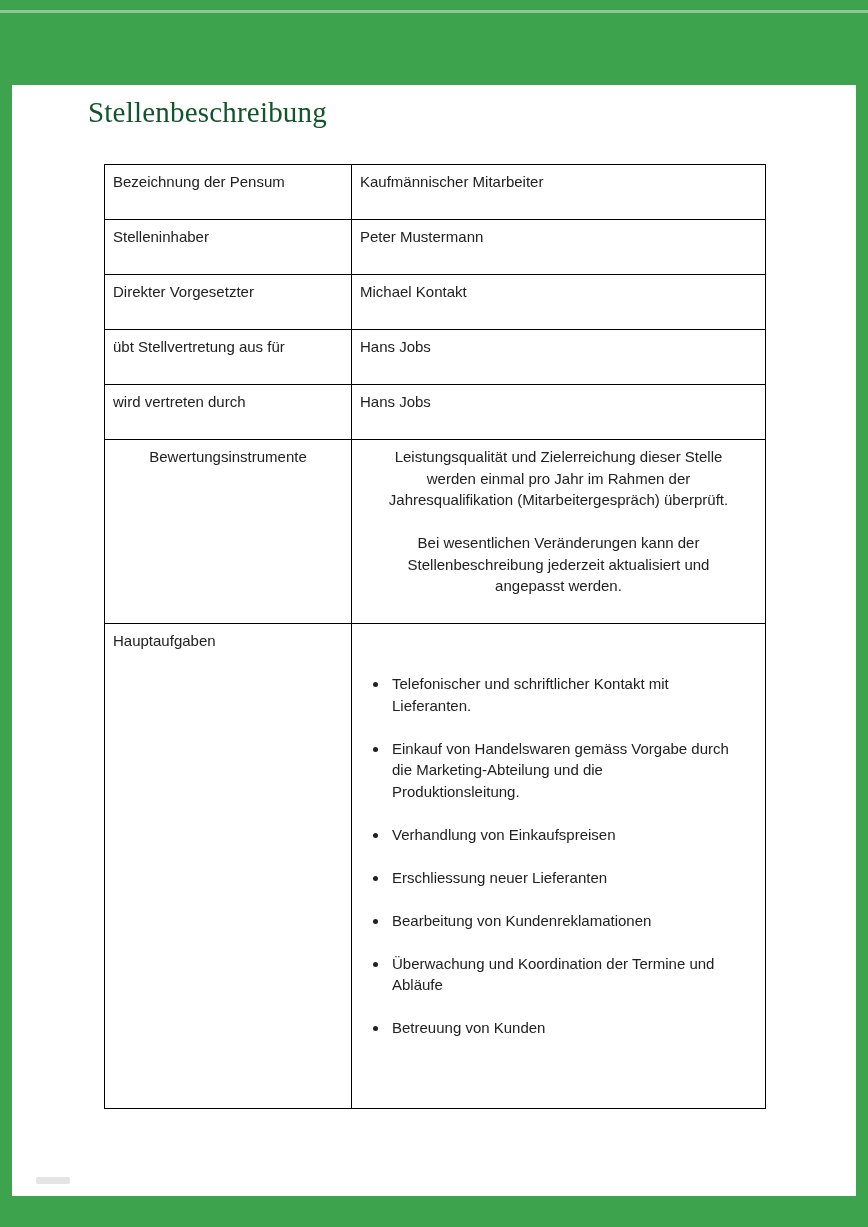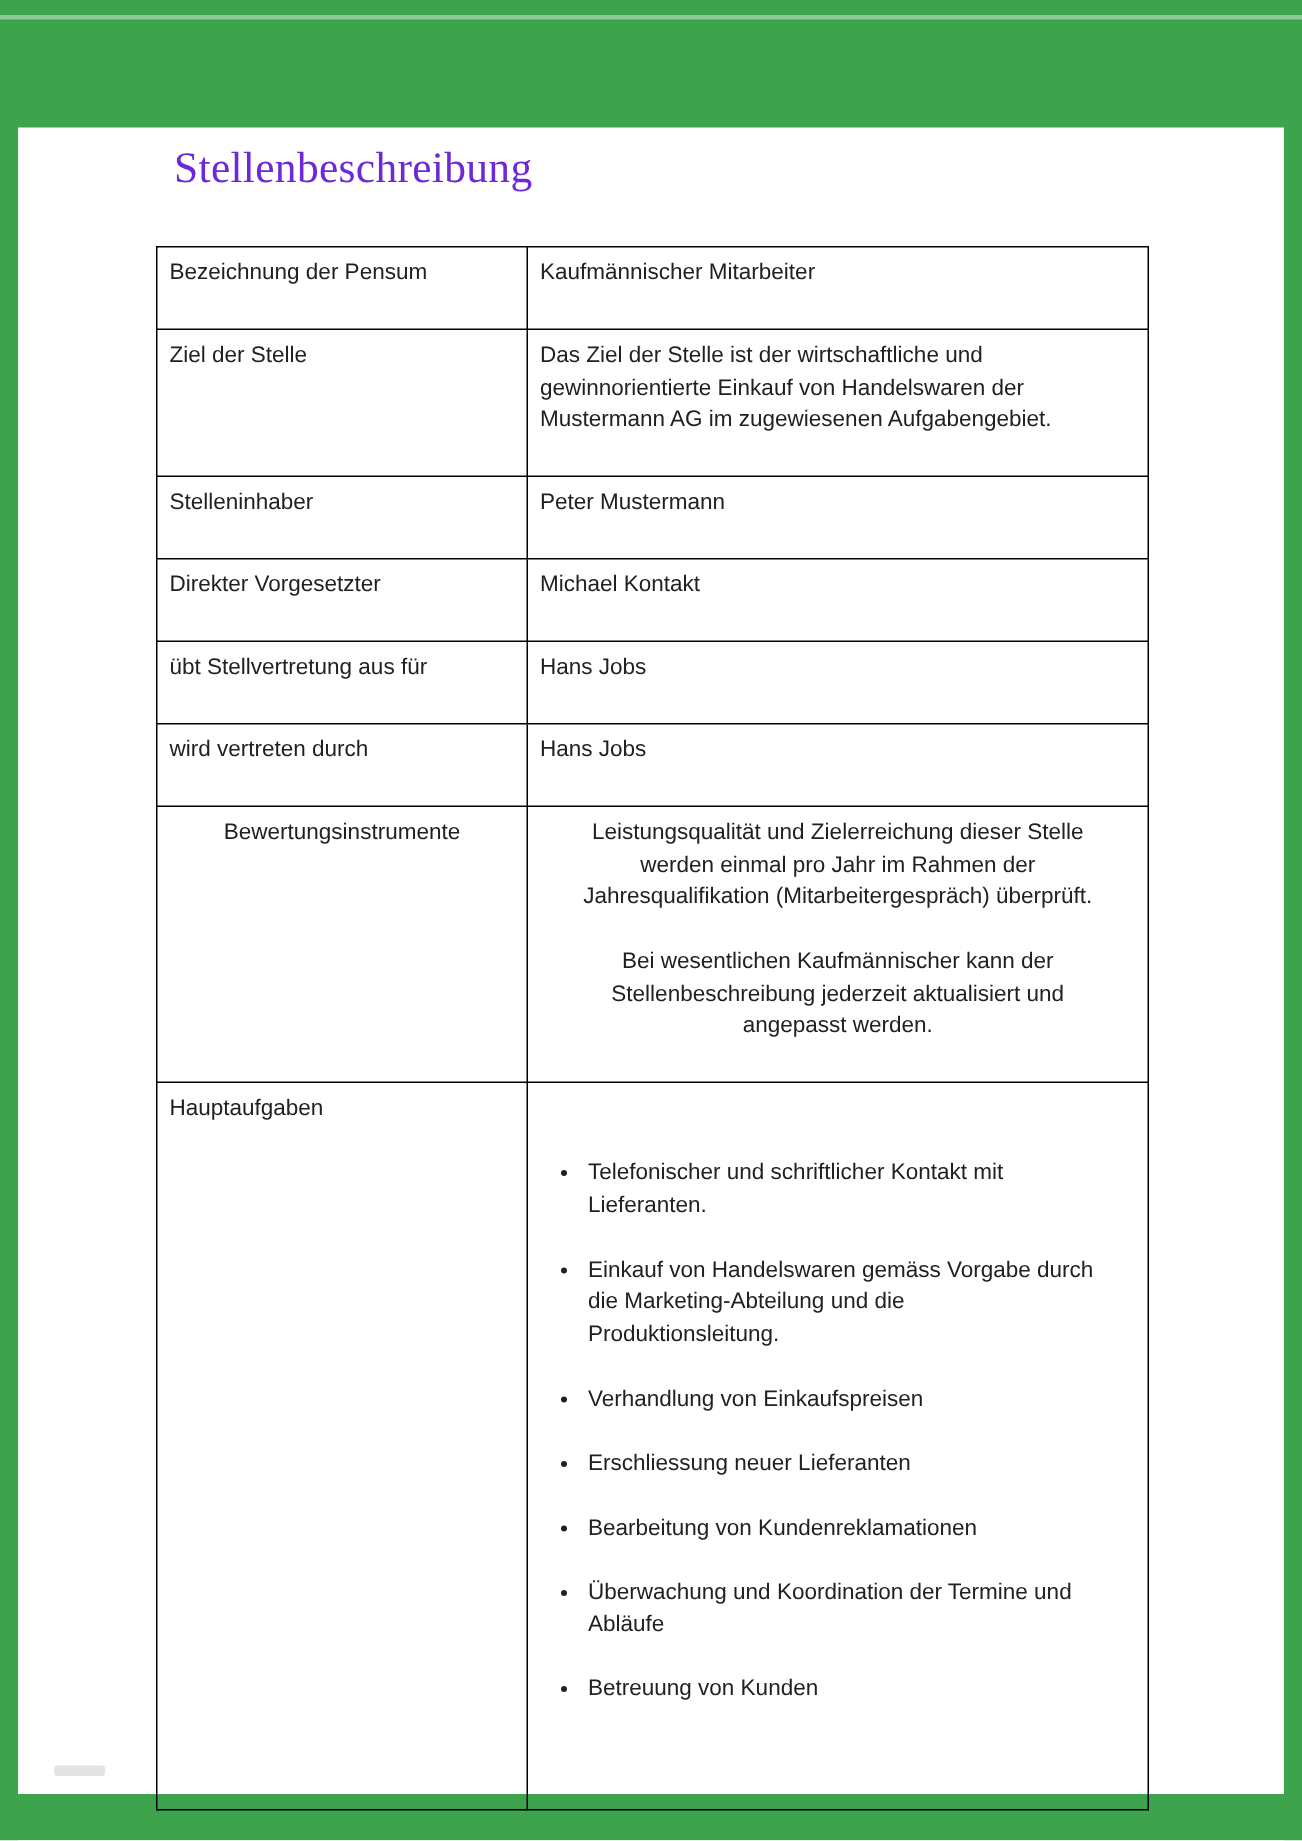--- a/index.html
+++ b/index.html
@@ -17,27 +17,27 @@
   .frame-left   { left: 0; top: 0; width: 12px; height: 1227px; }
   .frame-right  { right: 0; top: 0; width: 12px; height: 1227px; }
   .frame-top    { left: 0; top: 0; width: 868px; height: 85px; }
   .frame-bottom { left: 0; top: 1196px; width: 868px; height: 31px; }
   .frame-top-line {
     position: absolute; left: 0; top: 10px; width: 868px; height: 3px;
     background: rgba(255,255,255,0.40);
   }
   .title {
     position: absolute;
-    left: 116px;
+    left: 88px;
     top: 96px;
     margin: 0;
     font-family: "Liberation Serif", serif;
     font-weight: 500;
     font-size: 29px;
-    color: #6d28d9;
+    color: #14532d;
     letter-spacing: 0.2px;
   }
   table.jobtable {
     position: absolute;
     left: 104px;
     top: 164px;
     width: 661px;
     border-collapse: collapse;
     table-layout: fixed;
     font-size: 15px;
@@ -94,26 +94,20 @@
   <table class="jobtable">
     <colgroup>
       <col style="width:247px">
       <col style="width:414px">
     </colgroup>
     <tbody>
       <tr class="h43">
         <td class="label">Bezeichnung der Pensum</td>
         <td class="value">Kaufmännischer Mitarbeiter</td>
       </tr>
-      <tr class="h86">
-        <td class="label">Ziel der Stelle</td>
-        <td class="value">Das Ziel der Stelle ist der wirtschaftliche und
-gewinnorientierte Einkauf von Handelswaren der
-Mustermann AG im zugewiesenen Aufgabengebiet.</td>
-      </tr>
       <tr class="h43">
         <td class="label">Stelleninhaber</td>
         <td class="value">Peter Mustermann</td>
       </tr>
       <tr class="h43">
         <td class="label">Direkter Vorgesetzter</td>
         <td class="value">Michael Kontakt</td>
       </tr>
       <tr class="h43">
         <td class="label">übt Stellvertretung aus für</td>
@@ -122,21 +116,21 @@
       <tr class="h43">
         <td class="label">wird vertreten durch</td>
         <td class="value">Hans Jobs</td>
       </tr>
       <tr class="h172">
         <td class="label">Bewertungsinstrumente</td>
         <td class="value">Leistungsqualität und Zielerreichung dieser Stelle
 werden einmal pro Jahr im Rahmen der
 Jahresqualifikation (Mitarbeitergespräch) überprüft.
 
-Bei wesentlichen Kaufmännischer kann der
+Bei wesentlichen Veränderungen kann der
 Stellenbeschreibung jederzeit aktualisiert und
 angepasst werden.</td>
       </tr>
       <tr class="h307">
         <td class="label">Hauptaufgaben</td>
         <td class="value">
           <ul class="bullets">
             <li>Telefonischer und schriftlicher Kontakt mit
 Lieferanten.</li>
             <li>Einkauf von Handelswaren gemäss Vorgabe durch

